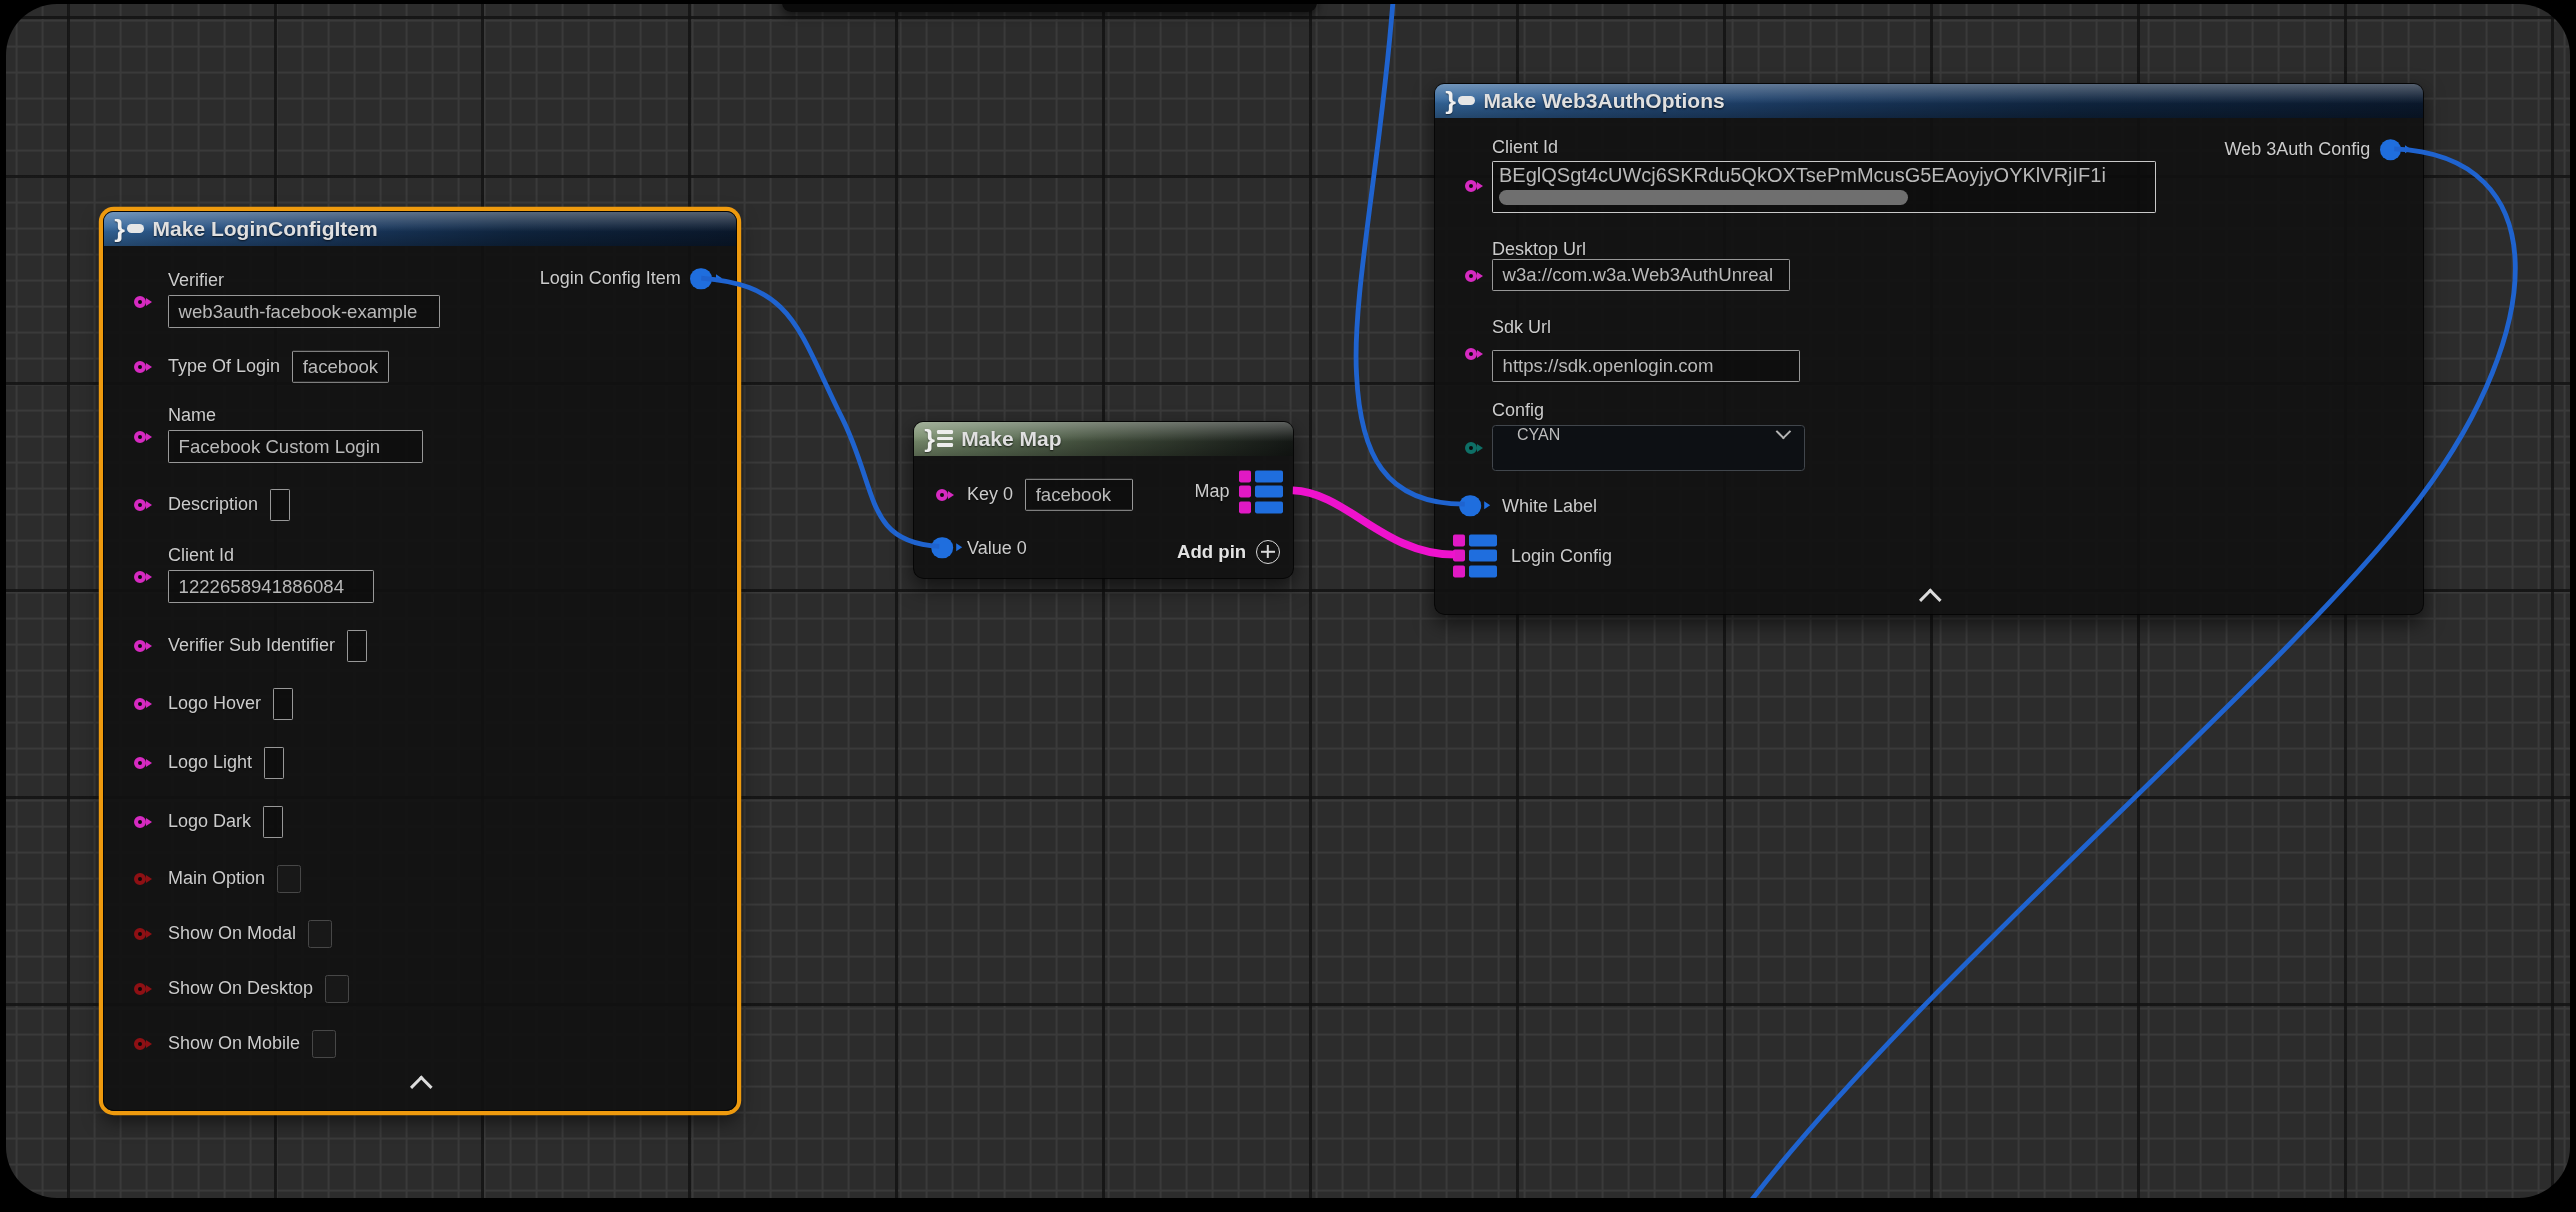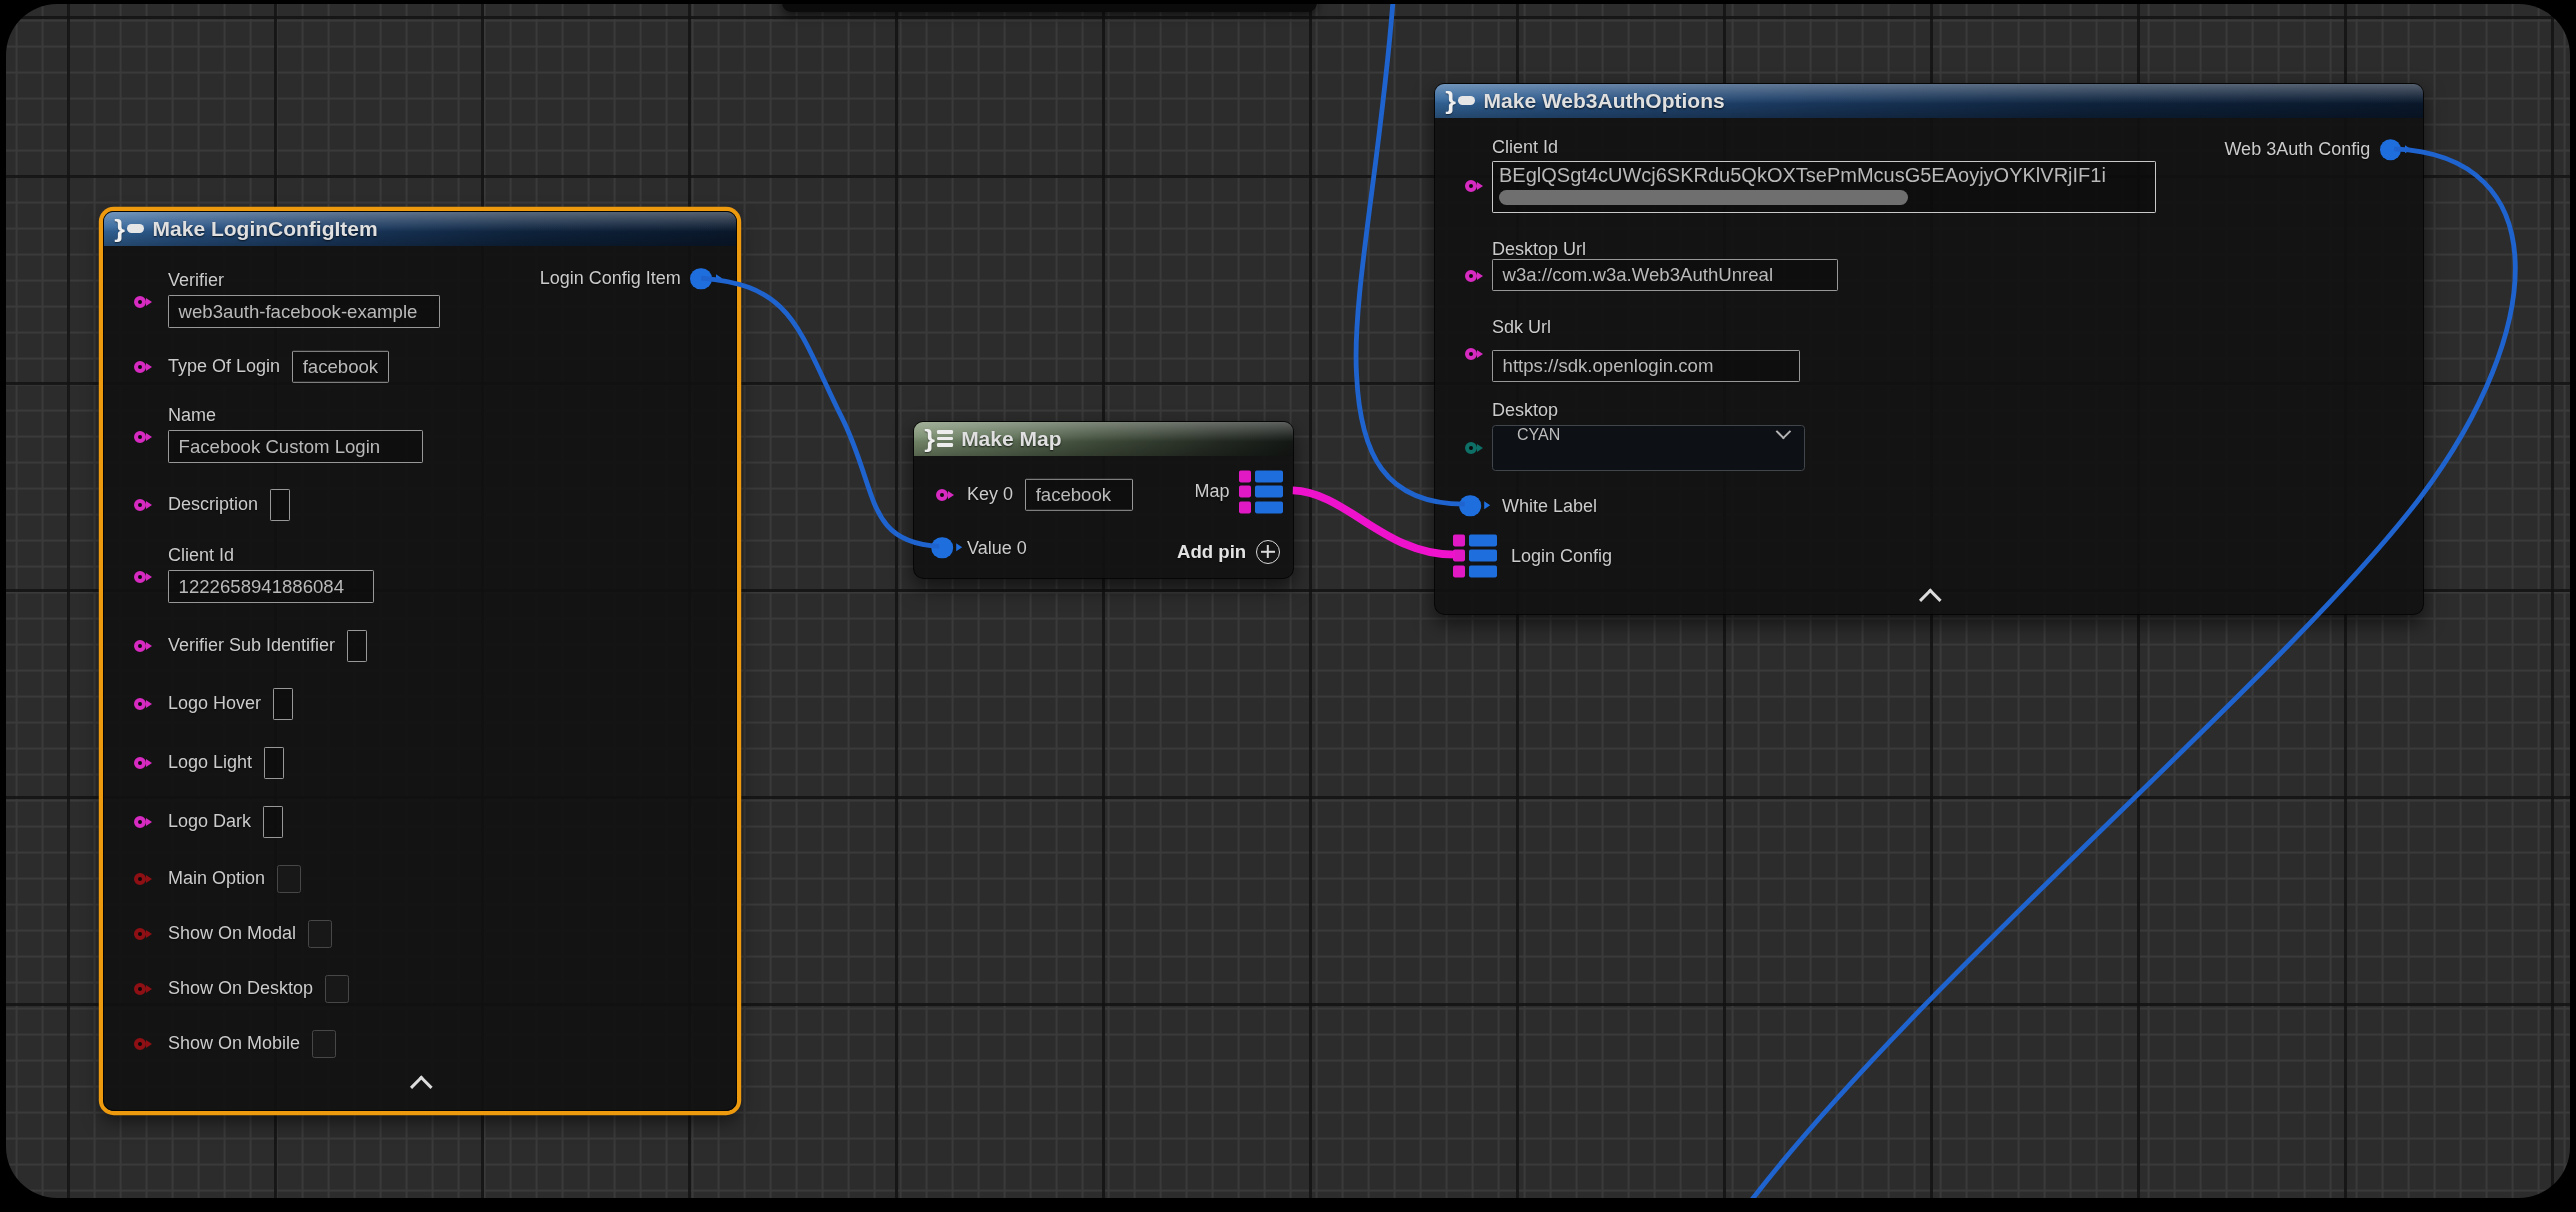--- a/index.html
+++ b/index.html
@@ -245,27 +245,27 @@
 
     <span class="plabel" style="position:absolute; left:57px; top:53px;">Client Id</span>
     <span class="pin-ring string" style="left:36px; top:102px;"></span>
     <div class="bigfield" style="left:57px; top:77px; width:664px; height:52px;">
       <div class="txt">BEglQSgt4cUWcj6SKRdu5QkOXTsePmMcusG5EAoyjyOYKlVRjIF1i</div>
       <div class="sbar"></div>
     </div>
 
     <span class="plabel" style="position:absolute; left:57px; top:155px;">Desktop Url</span>
     <span class="pin-ring string" style="left:36px; top:192px;"></span>
-    <div class="tfield" style="position:absolute; left:57px; top:175px; width:346px;">w3a://com.w3a.Web3AuthUnreal</div>
+    <div class="tfield" style="position:absolute; left:57px; top:175px; width:298px;">w3a://com.w3a.Web3AuthUnreal</div>
 
     <span class="plabel" style="position:absolute; left:57px; top:233px;">Sdk Url</span>
     <span class="pin-ring string" style="left:36px; top:270px;"></span>
     <div class="tfield" style="position:absolute; left:57px; top:266px; width:308px;">https://sdk.openlogin.com</div>
 
-    <span class="plabel" style="position:absolute; left:57px; top:316px;">Desktop</span>
+    <span class="plabel" style="position:absolute; left:57px; top:316px;">Config</span>
     <span class="pin-ring enum" style="left:36px; top:364px;"></span>
     <div class="dropdown" style="left:57px; top:341px; width:313px; height:46px;">
       <span>CYAN</span>
       <span class="chev-down"></span>
     </div>
 
     <span class="pin-dot object" style="left:35px; top:422px;"></span>
     <div class="inl" style="left:67px; top:422px;">
       <span class="plabel">White Label</span>
     </div>

